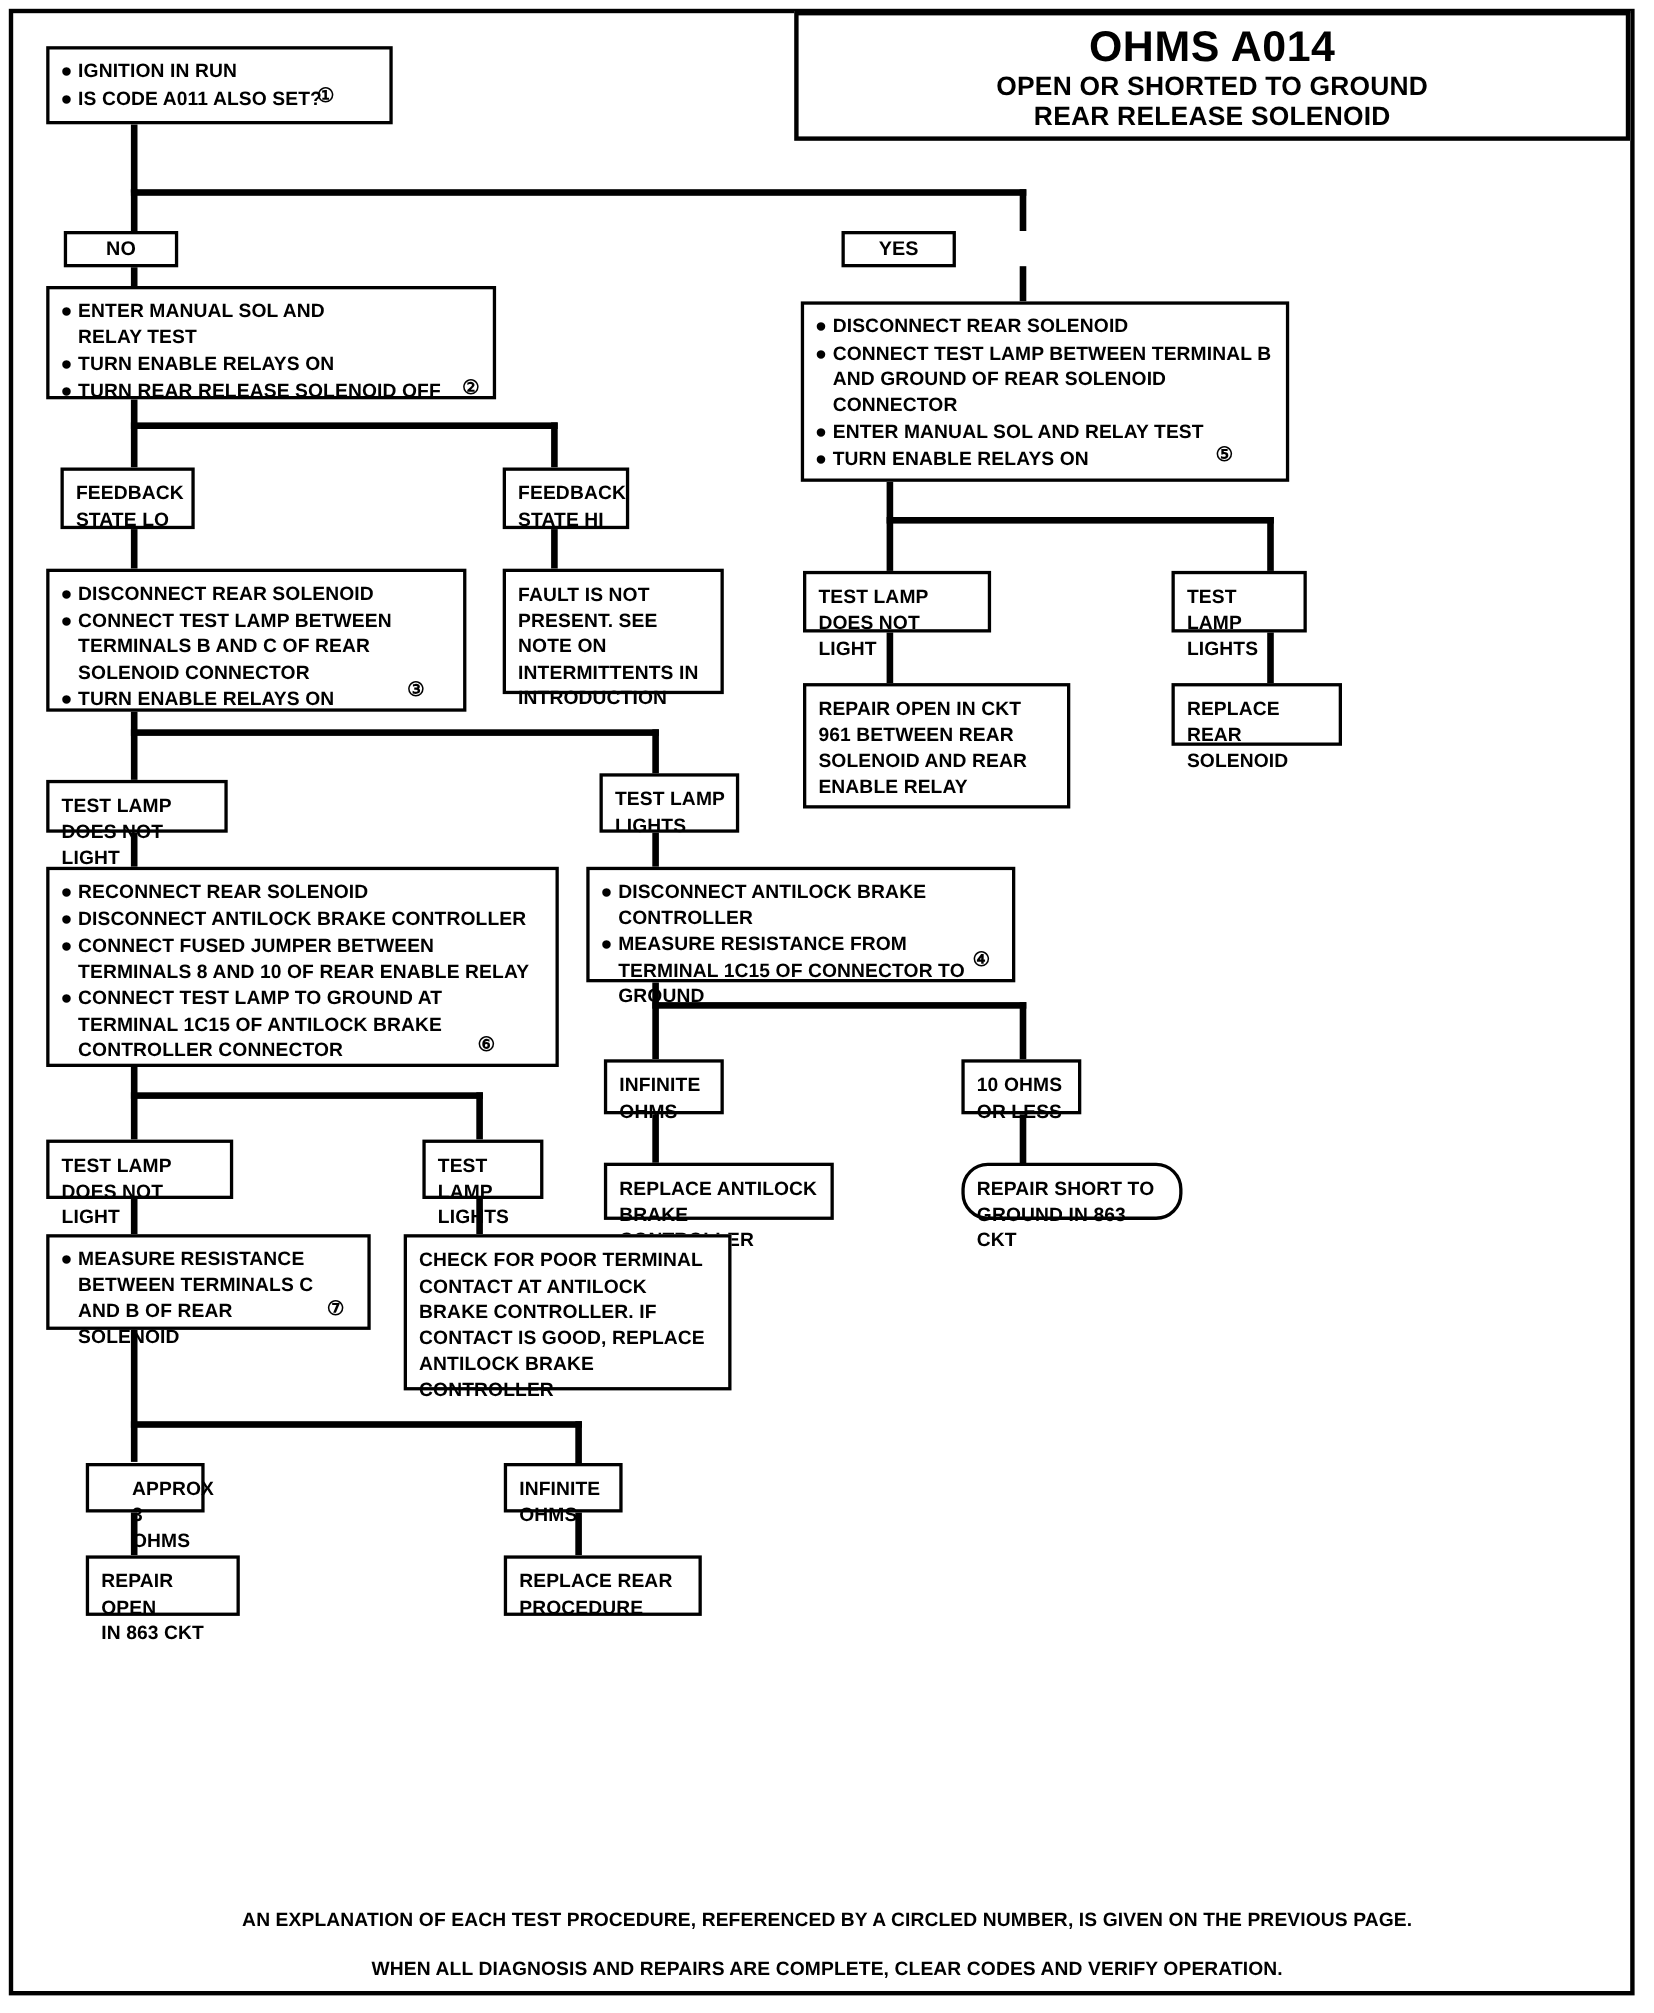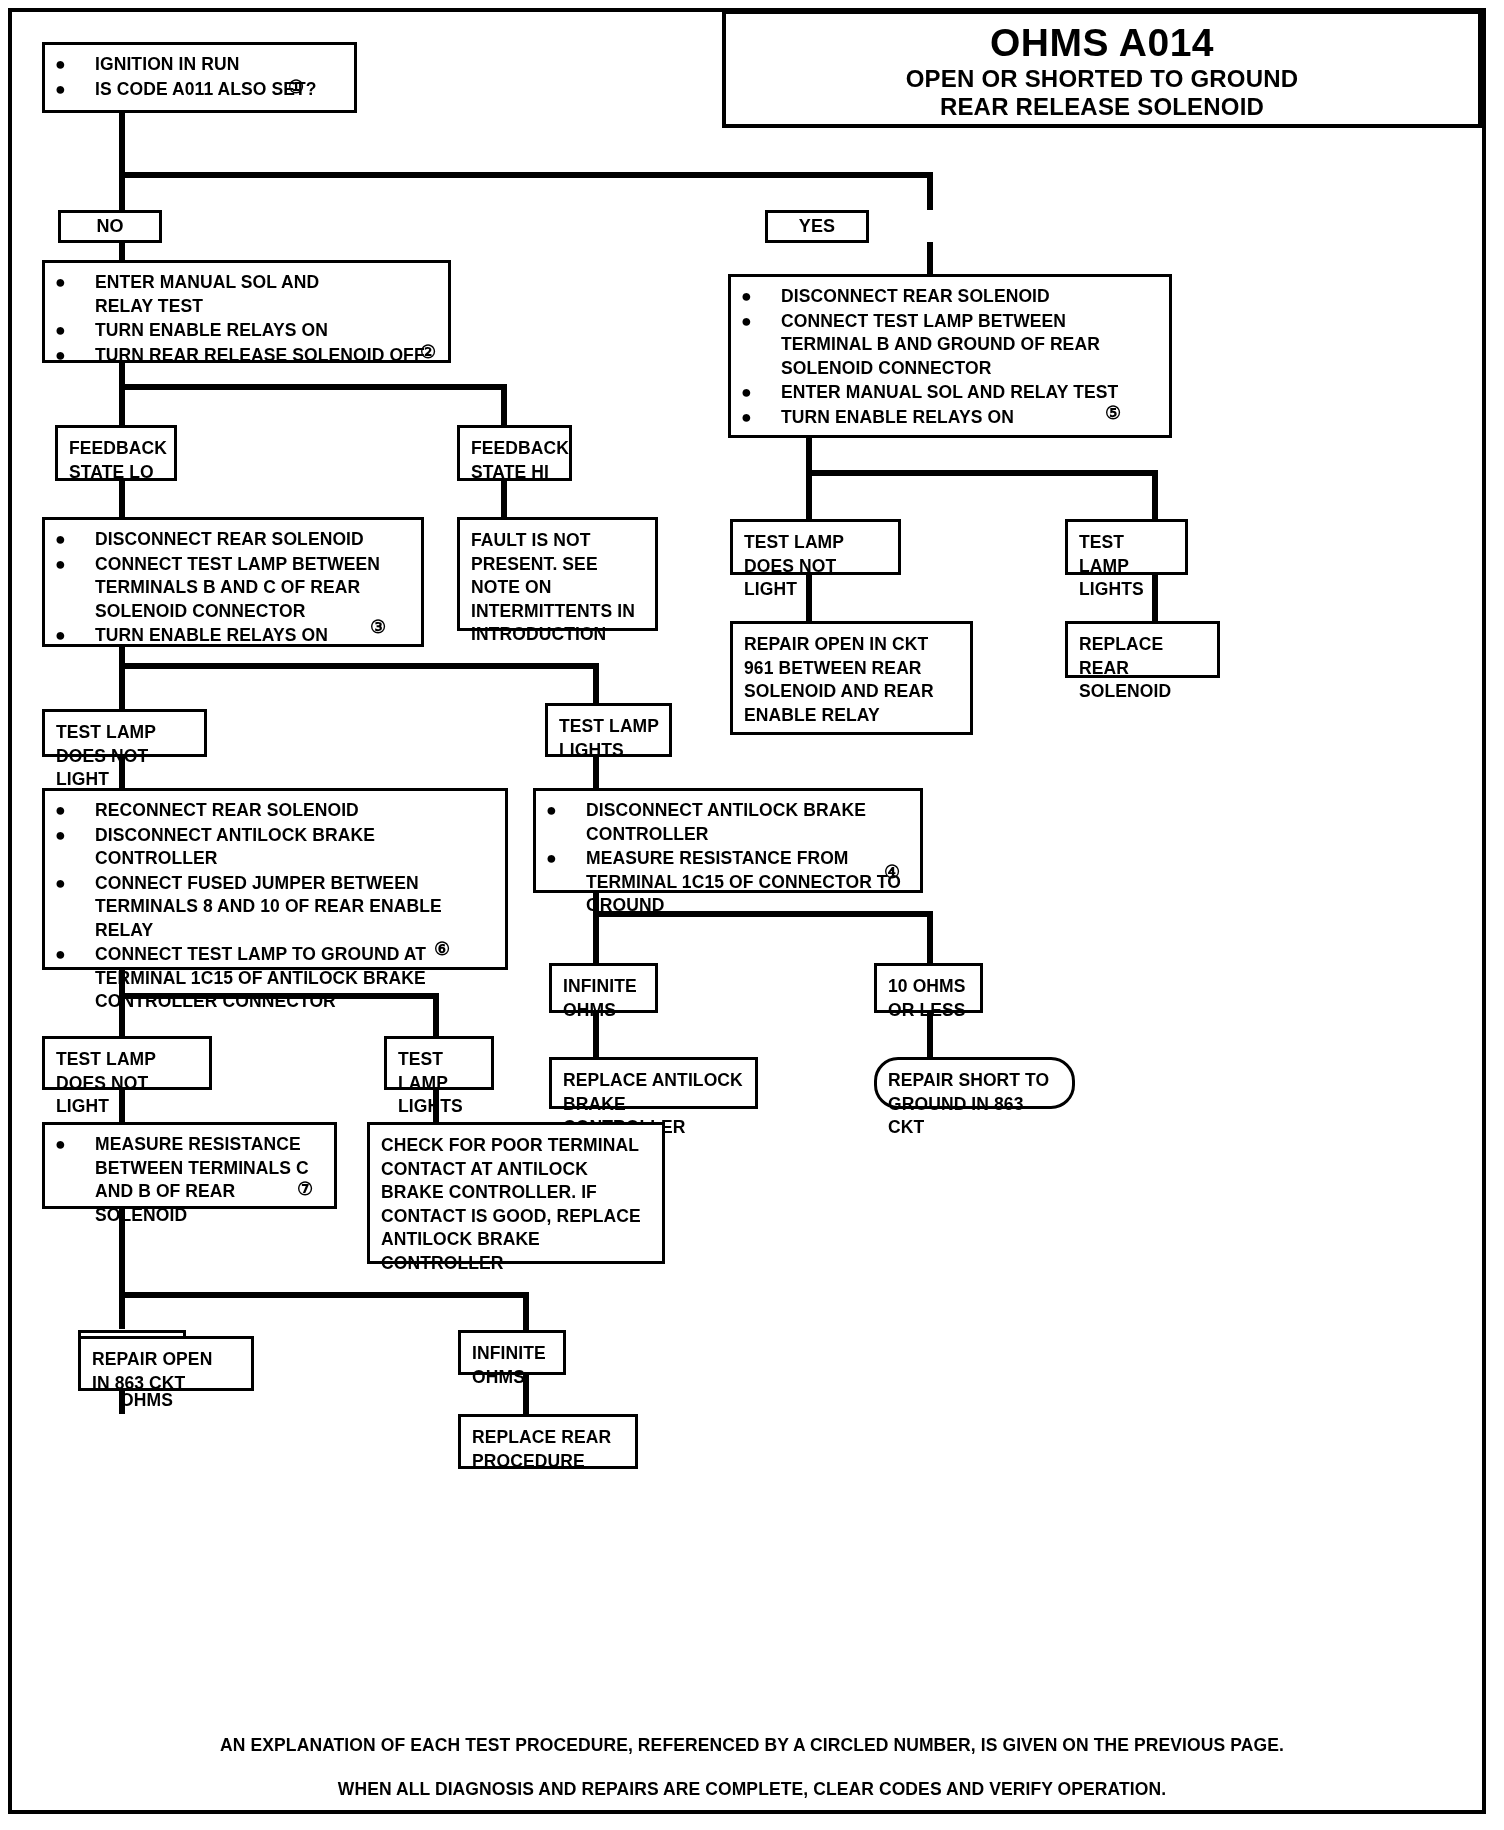--- a/index.html
+++ b/index.html
@@ -56,21 +56,21 @@
   ul.bl{margin:0;padding:0;list-style:none;}
   ul.bl li{
     position:relative;
     padding-left:16px;
     margin:0 0 1px 0;
   }
   ul.bl li .bul{
     position:absolute;left:0;top:0;
     font-size:18px;line-height:23.5px;
   }
-  ul.bl li .cont{display:block;margin-left:24px;}
+  ul.bl li .cont{display:block;}
   .ref{
     position:absolute;
     font-size:18px;font-weight:bold;
   }
   
   .ln{position:absolute;background:#000;z-index:2;}
   .vl{width:6px;}
   .hl{height:6px;}
 
   .footer{
@@ -355,21 +355,21 @@
   <div class="box plain" style="left:78px;top:1330px;width:108px;height:45px;padding-left:39px;">
     <div>APPROX</div>
     <div>3 OHMS</div>
   </div>
 
   <div class="box plain" style="left:458px;top:1330px;width:108px;height:45px;">
     <div>INFINITE</div>
     <div>OHMS</div>
   </div>
 
-  <div class="box plain" style="left:78px;top:1336px;width:176px;height:55px;">
+  <div class="box plain" style="left:78px;top:1414px;width:140px;height:55px;">
     <div>REPAIR OPEN</div>
     <div>IN 863 CKT</div>
   </div>
 
   <div class="box plain" style="left:458px;top:1414px;width:180px;height:55px;">
     <div>REPLACE REAR</div>
     <div>PROCEDURE</div>
   </div>
 
   <div class="footer" style="top:1735px;">AN EXPLANATION OF EACH TEST PROCEDURE, REFERENCED BY A CIRCLED NUMBER, IS GIVEN ON THE  PREVIOUS PAGE.</div>

